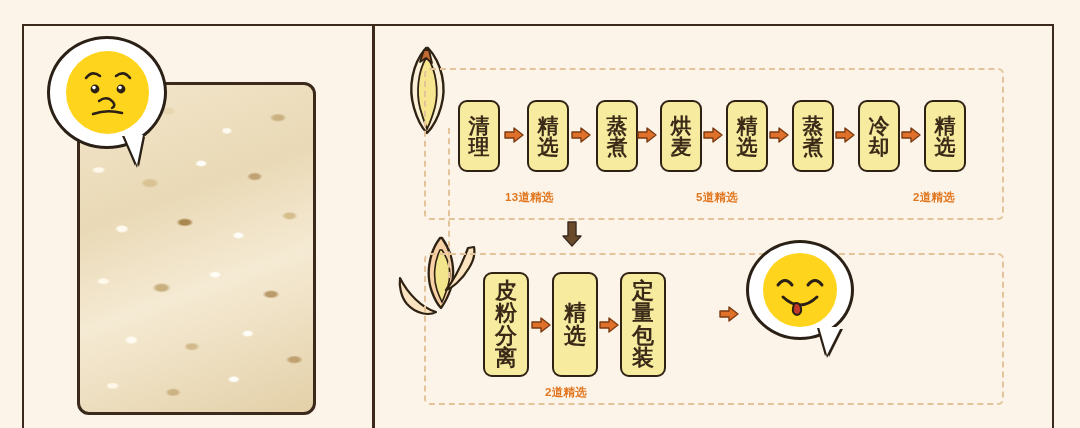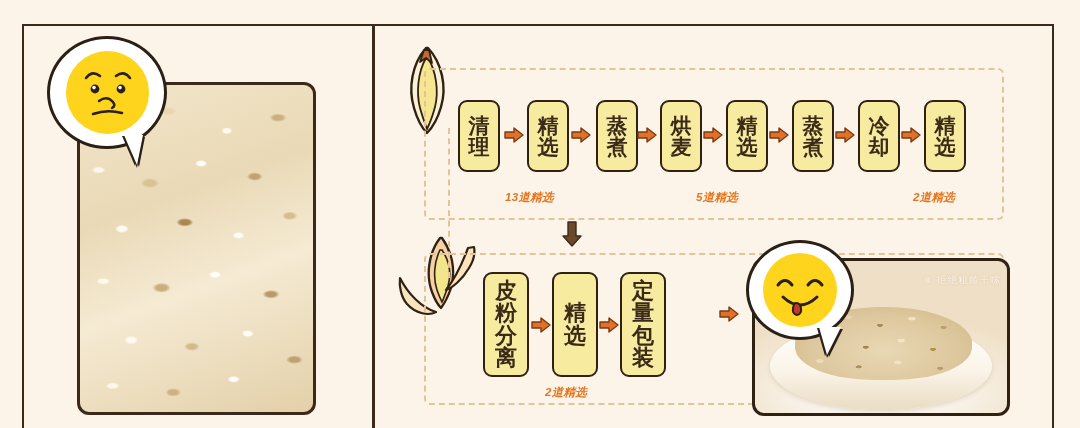--- a/index.html
+++ b/index.html
@@ -140,21 +140,20 @@
   .arrow svg{ display:block; }
 
   
   .cap{
     position:absolute;
     color:#E1761F;
     font-size:11.5px;
     font-weight:bold;
     letter-spacing:.3px;
     white-space:nowrap;
-    font-style:italic;
   }
 
   
   #down-arrow{
     position:absolute; left:562px; top:221px;
   }
 
   
   #grain-top{ position:absolute; left:398px; top:42px; }
   #grain-bottom{ position:absolute; left:396px; top:232px; }
@@ -388,25 +387,20 @@
   </div>
 
   <div class="cap" style="left:545px;top:385px">2道精选</div>
 
   <div class="arrow arrow-to-photo">
     <svg width="20" height="16" viewBox="0 0 20 16">
         <path d="M1 5h9V1l9 7-9 7v-4H1z" fill="#E0712A" stroke="#7B3A12" stroke-width="1.4" stroke-linejoin="round"></path>
       </svg>
   </div>
 
-  <div class="photo-right">
-    <div class="bowl"></div>
-    <div class="oat-pile"></div>
-    <div class="watermark">⊗ 拒绝粗糙干嗦</div>
-  </div>
 
   <div class="bubble" id="bubble-right">
     <div class="tail"></div>
     <div class="emoji">
       <svg viewBox="0 0 74 74" width="74" height="74" aria-hidden="true">
         <path d="M15 32 Q22 23 29 32" stroke="#2B2016" stroke-width="3" fill="none" stroke-linecap="round"></path>
         <path d="M45 32 Q52 23 59 32" stroke="#2B2016" stroke-width="3" fill="none" stroke-linecap="round"></path>
         <path d="M20 44 Q37 60 54 44" stroke="#2B2016" stroke-width="3" fill="none" stroke-linecap="round"></path>
         <path d="M33 50 q4 0 5 5 q1 6 -4 7 q-5 -1 -4 -7 q1 -5 3 -5 z" fill="#C0392B" stroke="#2B2016" stroke-width="2"></path>
       </svg>

